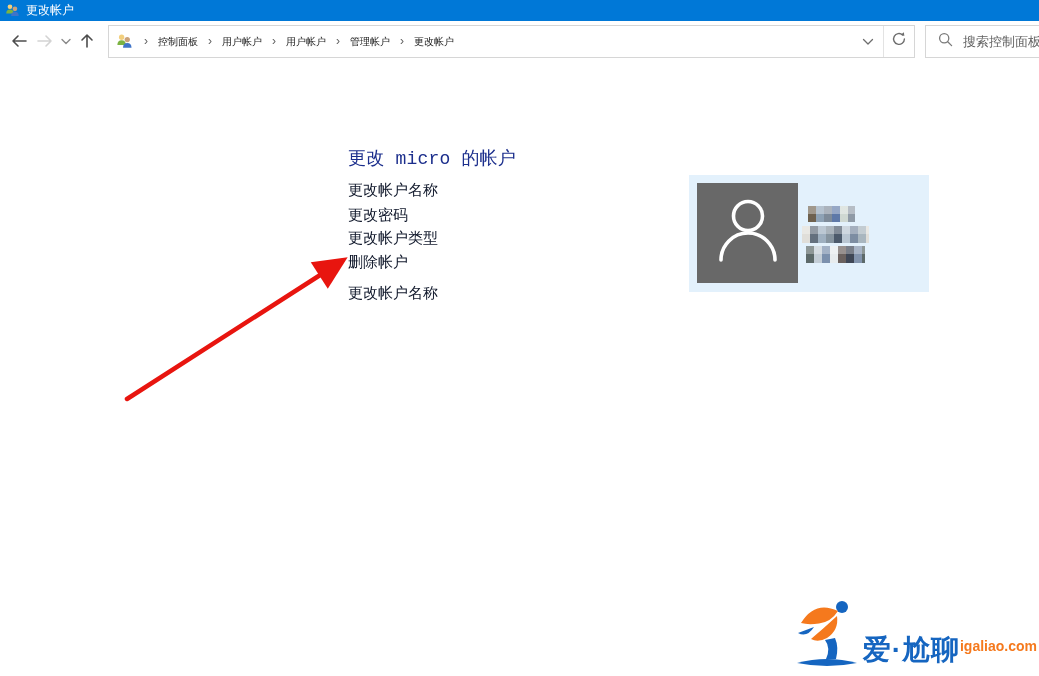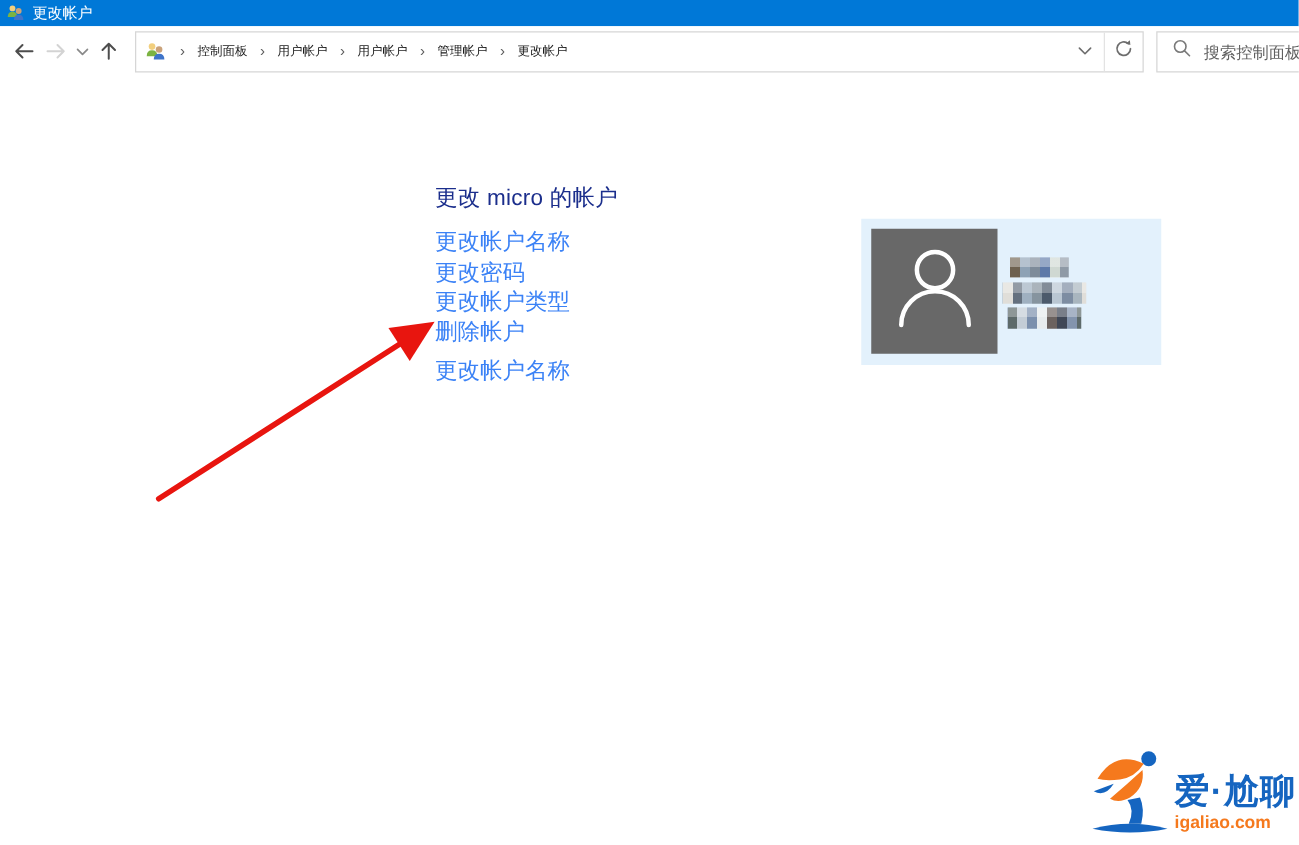--- a/index.html
+++ b/index.html
@@ -43,27 +43,27 @@
     margin-left:10px; width:118px; height:33px; border:1px solid #d6d6d6;
     display:flex; align-items:center; background:#fff; flex:0 0 auto;
   }
   .searchbox svg { margin:0 10px 0 12px; flex:0 0 auto; }
   .searchbox input {
     border:none; outline:none; width:80px; font-size:13px;
     font-family:"Liberation Sans","DejaVu Sans",sans-serif; color:#303030;
   }
   .searchbox input::placeholder { color:#5f5f5f; opacity:1; }
   
-  .content { position:absolute; left:0; top:61px; width:966px; height:615px; }
+  .content { position:absolute; left:0; top:61px; width:966px; height:615px;font-family:Liberation Mono, monospace; }
   .page-heading {
     position:absolute; left:348px; top:85px; font-size:18px; font-weight:400;
     color:#1B2E8C; letter-spacing:0.2px;
   }
   .task-link {
-    position:absolute; left:348px; font-size:18px; color:#3b82f6;
+    position:absolute; left:348px; font-size:15px; color:#0f172a;
     text-decoration:none; cursor:pointer; white-space:nowrap;
   }
   .tl-0 { top:120px; } .tl-1 { top:145px;text-align:right; } .tl-2 { top:168px; } .tl-3 { top:192px; }
   .tl-other { top:223px; }
   
   .user-tile {
     position:absolute; left:689px; top:114px; width:240px; height:117px;
     background:#E3F1FC;
   }
   .user-avatar {
@@ -86,21 +86,21 @@
       repeating-linear-gradient(0deg, rgba(255,255,255,0) 0 9px, rgba(255,255,255,.3) 9px 18px),
       repeating-linear-gradient(90deg,#5d6a6a 0 8px,#c3cdd6 8px 16px,#7b90ad 16px 24px,#e7ecee 24px 32px,#6b625f 32px 40px,#3f4756 40px 48px,#8394ad 48px 56px);
   }
   
   .anno-arrow { position:absolute; left:110px; top:185px; pointer-events:none; }
   
   .watermark {
     position:absolute; right:2px; bottom:8px; display:flex; align-items:flex-end;
   }
   .wm-figure { width:64px; height:72px; margin-right:4px; flex:0 0 auto; }
-  .wm-text { display:flex; flex-direction:column; line-height:1; padding-bottom:4px; }
+  .wm-text { display:flex; flex-direction:row; line-height:1; padding-bottom:4px; }
   .wm-name { font-size:28px; font-weight:bold; color:#1565C0; letter-spacing:1px; }
   .wm-site { font-size:14px; font-weight:bold; color:#F5791D; margin-top:3px; }
 </style>
 </head>
 <body>
 
 <div class="titlebar">
   <span class="app-icon">
     <svg viewBox="0 0 16 16" width="15" height="15">
       <circle cx="5.3" cy="4" r="2.5" fill="#f2cf7e"></circle>

